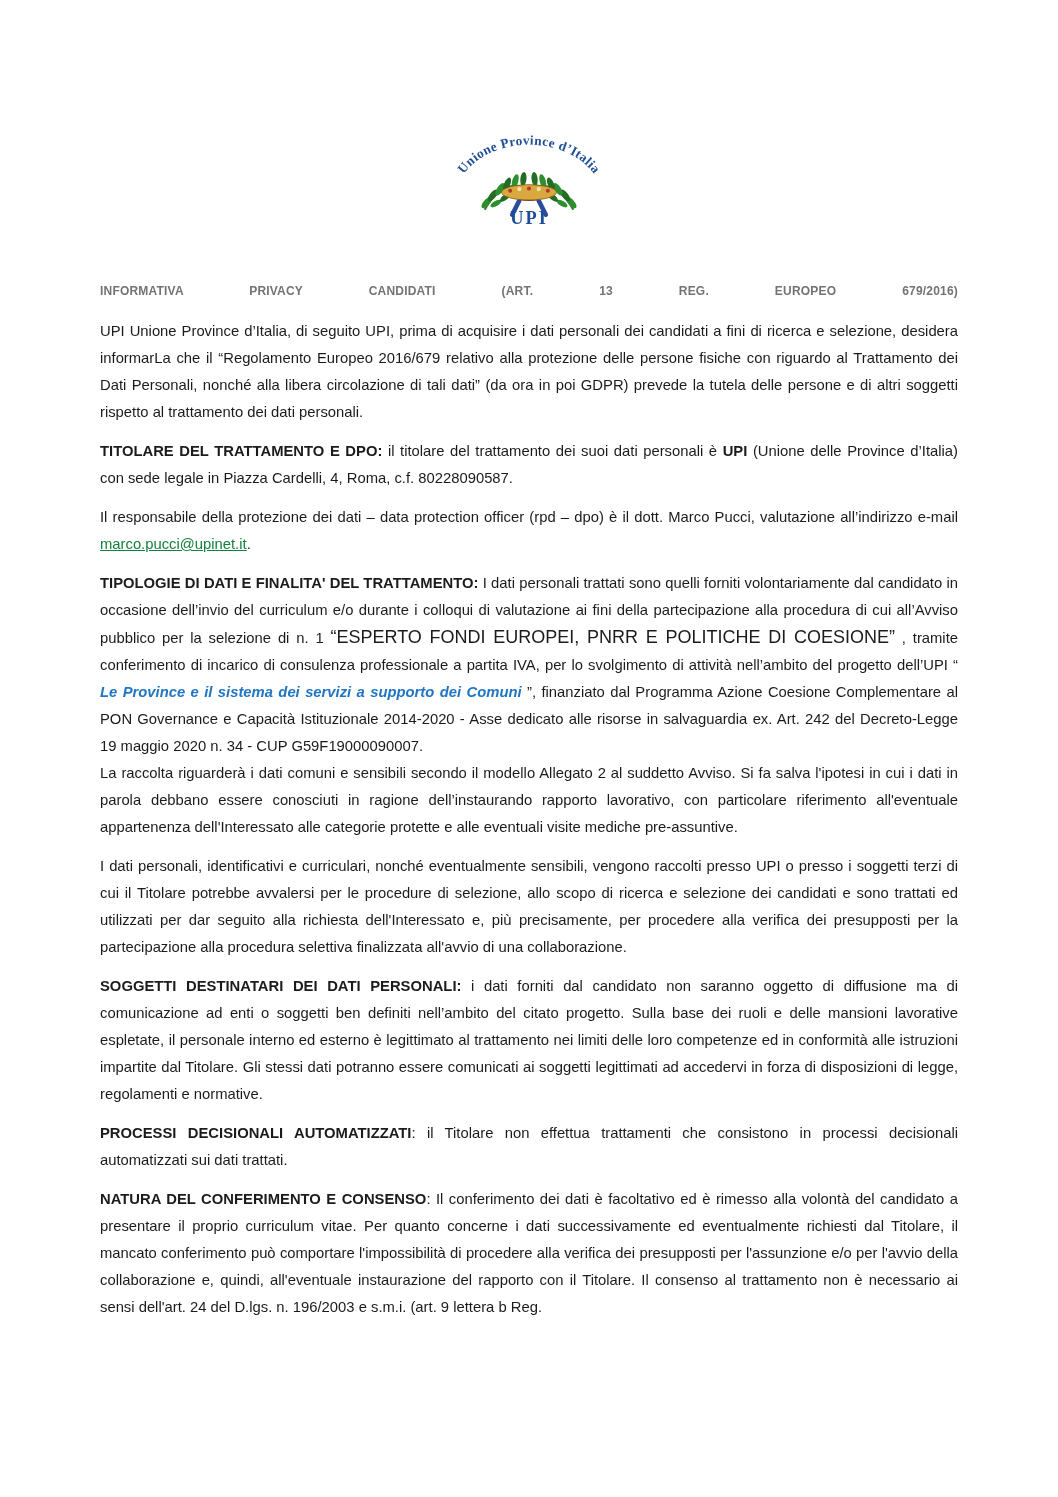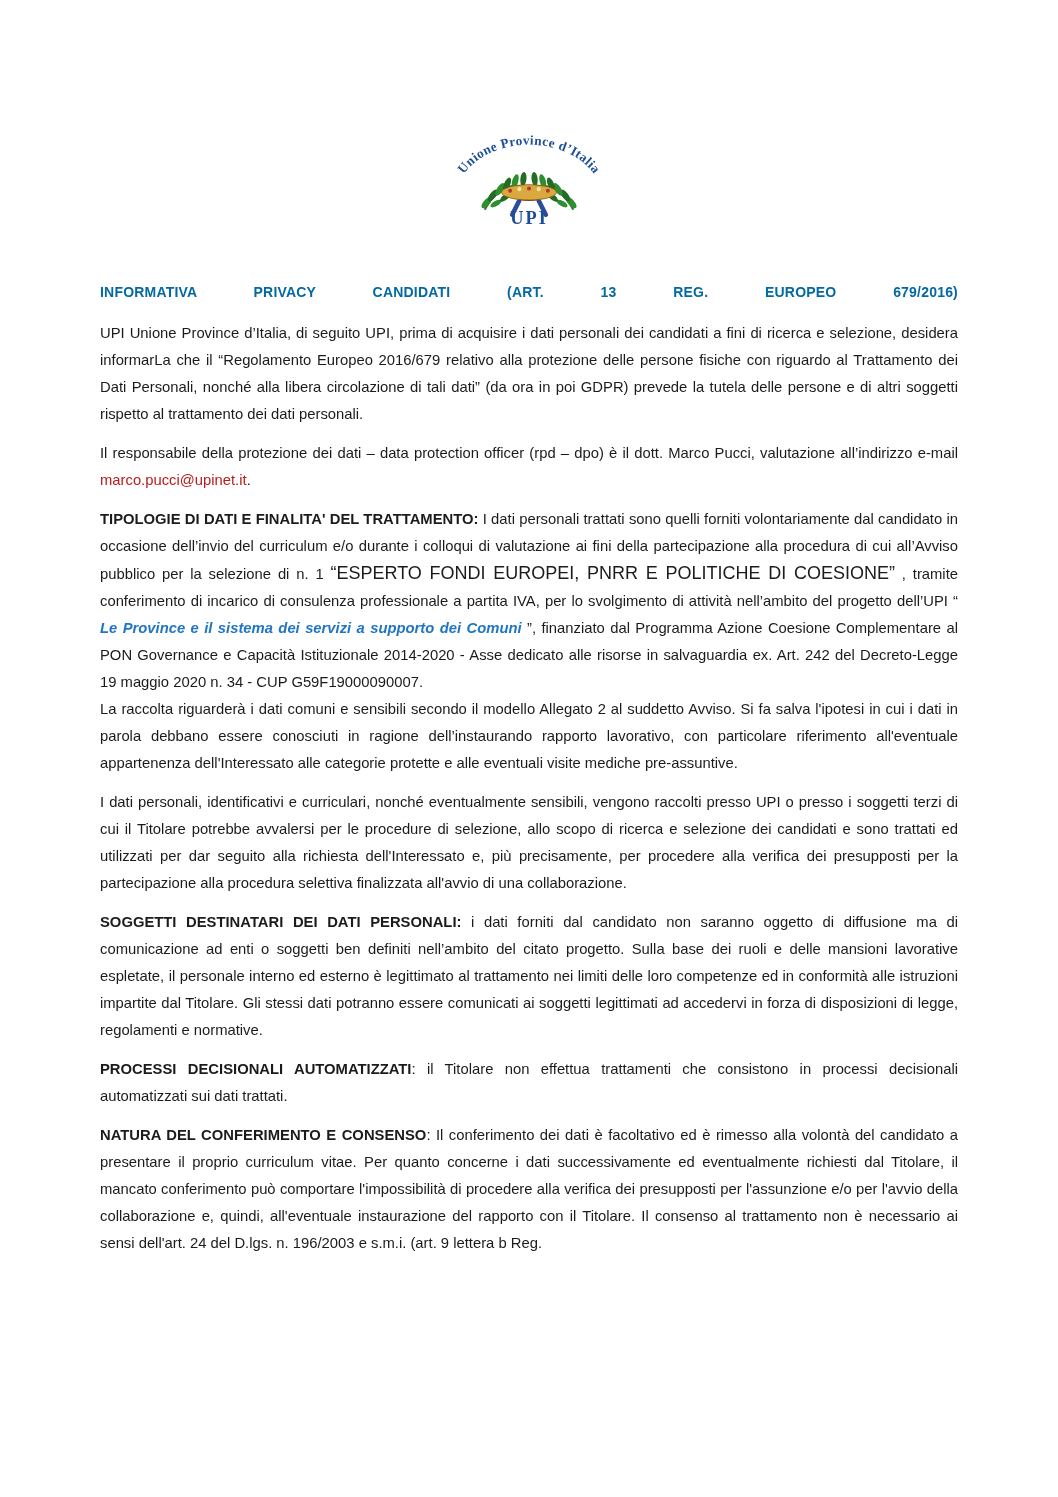--- a/index.html
+++ b/index.html
@@ -4,34 +4,34 @@
 <style>
   html,body{margin:0;padding:0;background:#ffffff;}
   .page{
     width:1058px;height:1497px;background:#ffffff;position:relative;
     font-family:"Liberation Sans",sans-serif;color:#1b1b1b;overflow:hidden;
   }
   .logo-wrap{width:100%;padding-top:118px;display:flex;justify-content:center;}
   .content{margin:0 100px;}
   h1.doc-title{
     margin:56px 0 20px 0;
-    font-size:14px;font-weight:bold;color:#0369a1;
+    font-size:12px;font-weight:bold;color:#737373;
     text-align:justify;text-align-last:justify;
     letter-spacing:.2px;
   }
   p.para{
     margin:0 0 12px 0;
     font-size:14.8px;line-height:27px;
     text-align:justify;
   }
   p.para.no-gap{margin-bottom:0;}
   .b{font-weight:bold;}
   .bc{font-weight:normal;font-size:18px;}
   .accent{color:#2176C4;font-weight:bold;font-style:italic;}
-  a.link{color:#b91c1c;cursor:pointer;}
+  a.link{color:#15803d;text-decoration:underline;cursor:pointer;}
 </style>
 </head>
 <body>
 
 <div class="page">
 
   <div class="logo-wrap">
     <svg width="180" height="110" viewBox="0 0 175 108">
       <defs>
         <path id="arc" d="M 18 66 A 72 54 0 0 1 157 66" fill="none"></path>
@@ -84,20 +84,26 @@
   </div>
 
   <div class="content">
 
     <h1 class="doc-title">INFORMATIVA PRIVACY CANDIDATI (ART. 13 REG. EUROPEO 679/2016)</h1>
 
     <p class="para">
       <span>UPI Unione Province d’Italia, di seguito UPI, prima di acquisire i dati personali dei candidati a fini di ricerca e selezione, desidera informarLa che il “Regolamento Europeo 2016/679 relativo alla protezione delle persone fisiche con riguardo al Trattamento dei Dati Personali, nonché alla libera circolazione di tali dati” (da ora in poi GDPR) prevede la tutela delle persone e di altri soggetti rispetto al trattamento dei dati personali.</span>
     </p>
 
+    <p class="para">
+      <span class="b">TITOLARE DEL TRATTAMENTO E DPO:</span>
+      <span> il titolare del trattamento dei suoi dati personali è </span>
+      <span class="b">UPI</span>
+      <span> (Unione delle Province d’Italia) con sede legale in Piazza Cardelli, 4, Roma, c.f. 80228090587.</span>
+    </p>
 
     <p class="para">
       <span>Il responsabile della protezione dei dati – data protection officer (rpd – dpo) è il dott. Marco Pucci, valutazione all’indirizzo e-mail </span><a class="link">marco.pucci@upinet.it</a><span>.</span>
     </p>
 
     <p class="para no-gap">
       <span class="b">TIPOLOGIE DI DATI E FINALITA' DEL TRATTAMENTO:</span>
       <span> I dati personali trattati sono quelli forniti volontariamente dal candidato in occasione dell’invio del curriculum e/o durante i colloqui di valutazione ai fini della partecipazione alla procedura di cui all’Avviso pubblico per la selezione di n. 1 </span>
       <span class="bc">“ESPERTO FONDI EUROPEI, PNRR E POLITICHE DI COESIONE”</span>
       <span>, tramite conferimento di incarico di consulenza professionale a partita IVA, per lo svolgimento di attività nell’ambito del progetto dell’UPI “</span>

